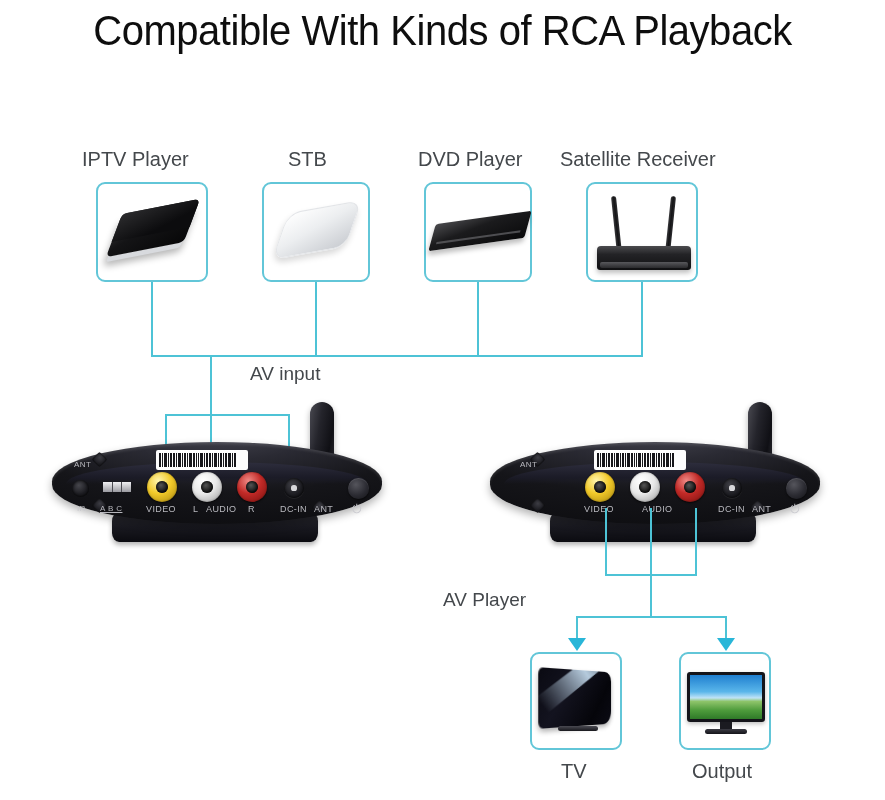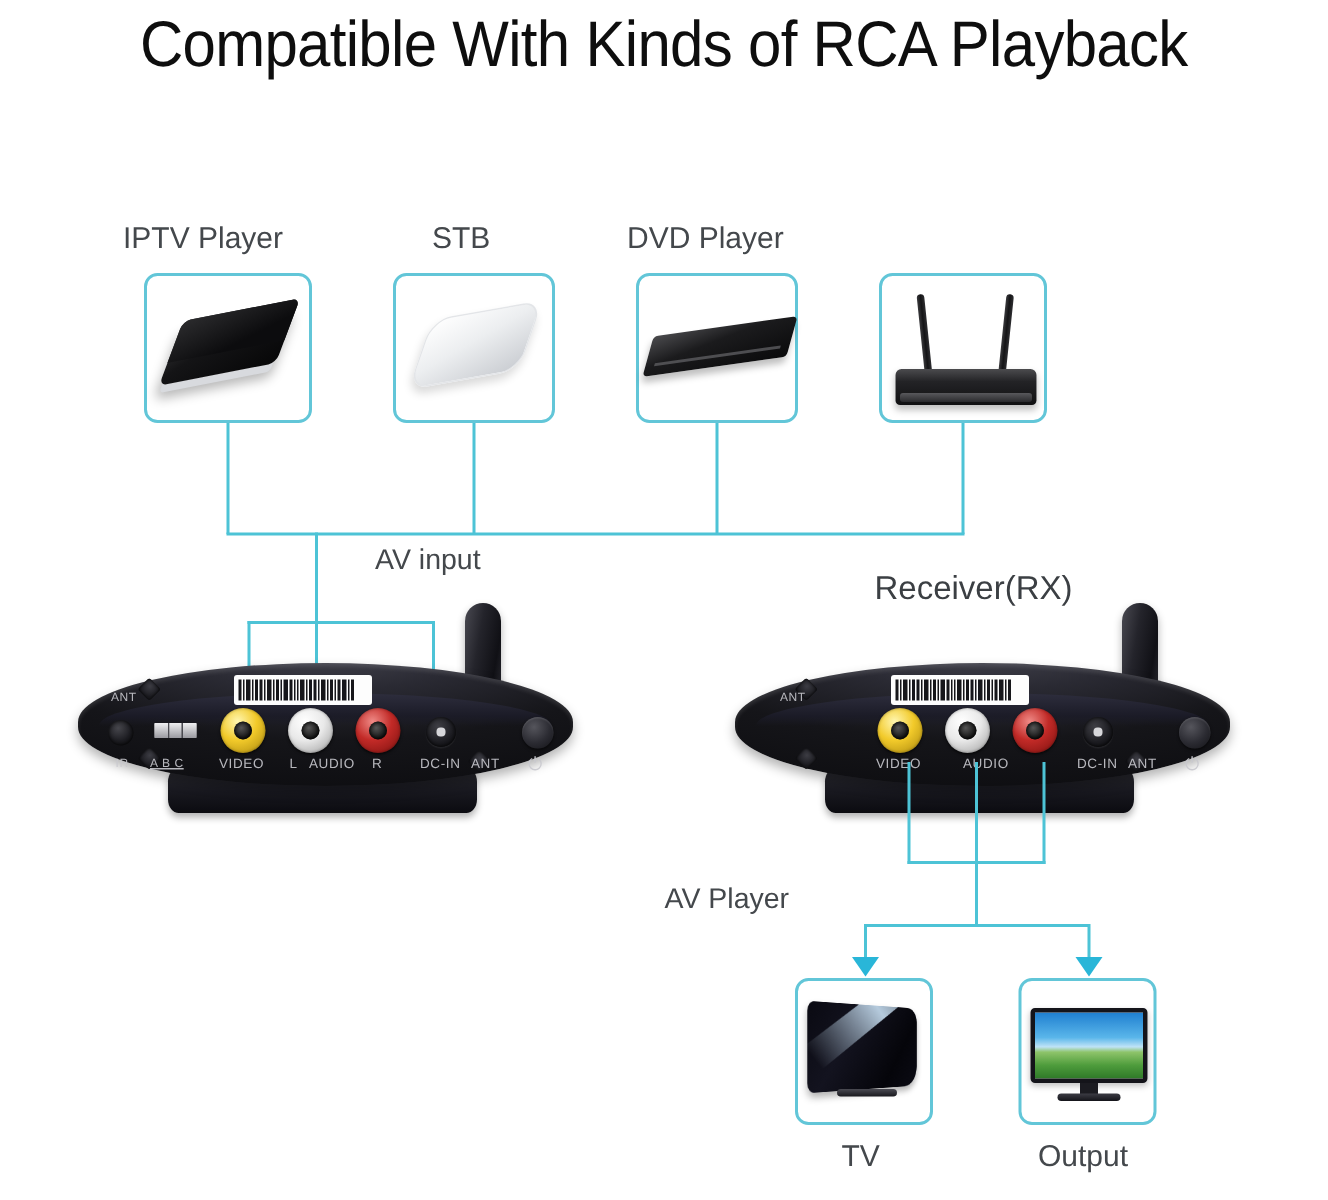--- a/index.html
+++ b/index.html
@@ -280,20 +280,21 @@
 </head>
 <body>
 
 <div id="stage">
 
   <div class="title">Compatible With Kinds of RCA Playback</div>
 
   <div class="lbl src-label" style="left:82px; top:148px;">IPTV Player</div>
   <div class="lbl src-label" style="left:288px; top:148px;">STB</div>
   <div class="lbl src-label" style="left:418px; top:148px;">DVD Player</div>
+  <div class="lbl src-label" style="left:560px; top:148px;">Satellite Receiver</div>
 
   <div class="srcbox" style="left:96px; top:182px; width:112px; height:100px;">
     <div class="iptv-box" style="left:16px; top:24px;">
       <div class="iptv-top"></div>
     </div>
   </div>
 
   <div class="srcbox" style="left:262px; top:182px; width:108px; height:100px;">
     <div class="stb-box" style="left:16px; top:24px;"></div>
   </div>
@@ -405,21 +406,20 @@
       <div class="port-txt" style="left:141px; top:62px;">L</div>
       <div class="port-txt" style="left:154px; top:62px;">AUDIO</div>
       <div class="port-txt" style="left:196px; top:62px;">R</div>
       <div class="port-txt" style="left:228px; top:62px;">DC-IN</div>
       <div class="port-txt" style="left:262px; top:62px;">ANT</div>
       <div class="port-txt" style="left:300px; top:60px; font-size:12px;">⏻</div>
     </div>
   </div>
 
 
-  <div class="lbl dev-label" style="left:583px; top:379px;">Receiver(RX)</div>
 
   <div class="av" style="left:490px; top:420px;">
     <div class="antenna" style="left:258px; top:-18px;"></div>
     <div class="antenna-base" style="left:257px; top:46px;"></div>
     <div class="av-stand"></div>
     <div class="av-body">
       <div class="av-toprim"></div>
       <div class="screw" style="left:42px; top:12px;"></div>
       <div class="screw" style="left:42px; top:58px;"></div>
       <div class="screw" style="left:262px; top:60px;"></div>

